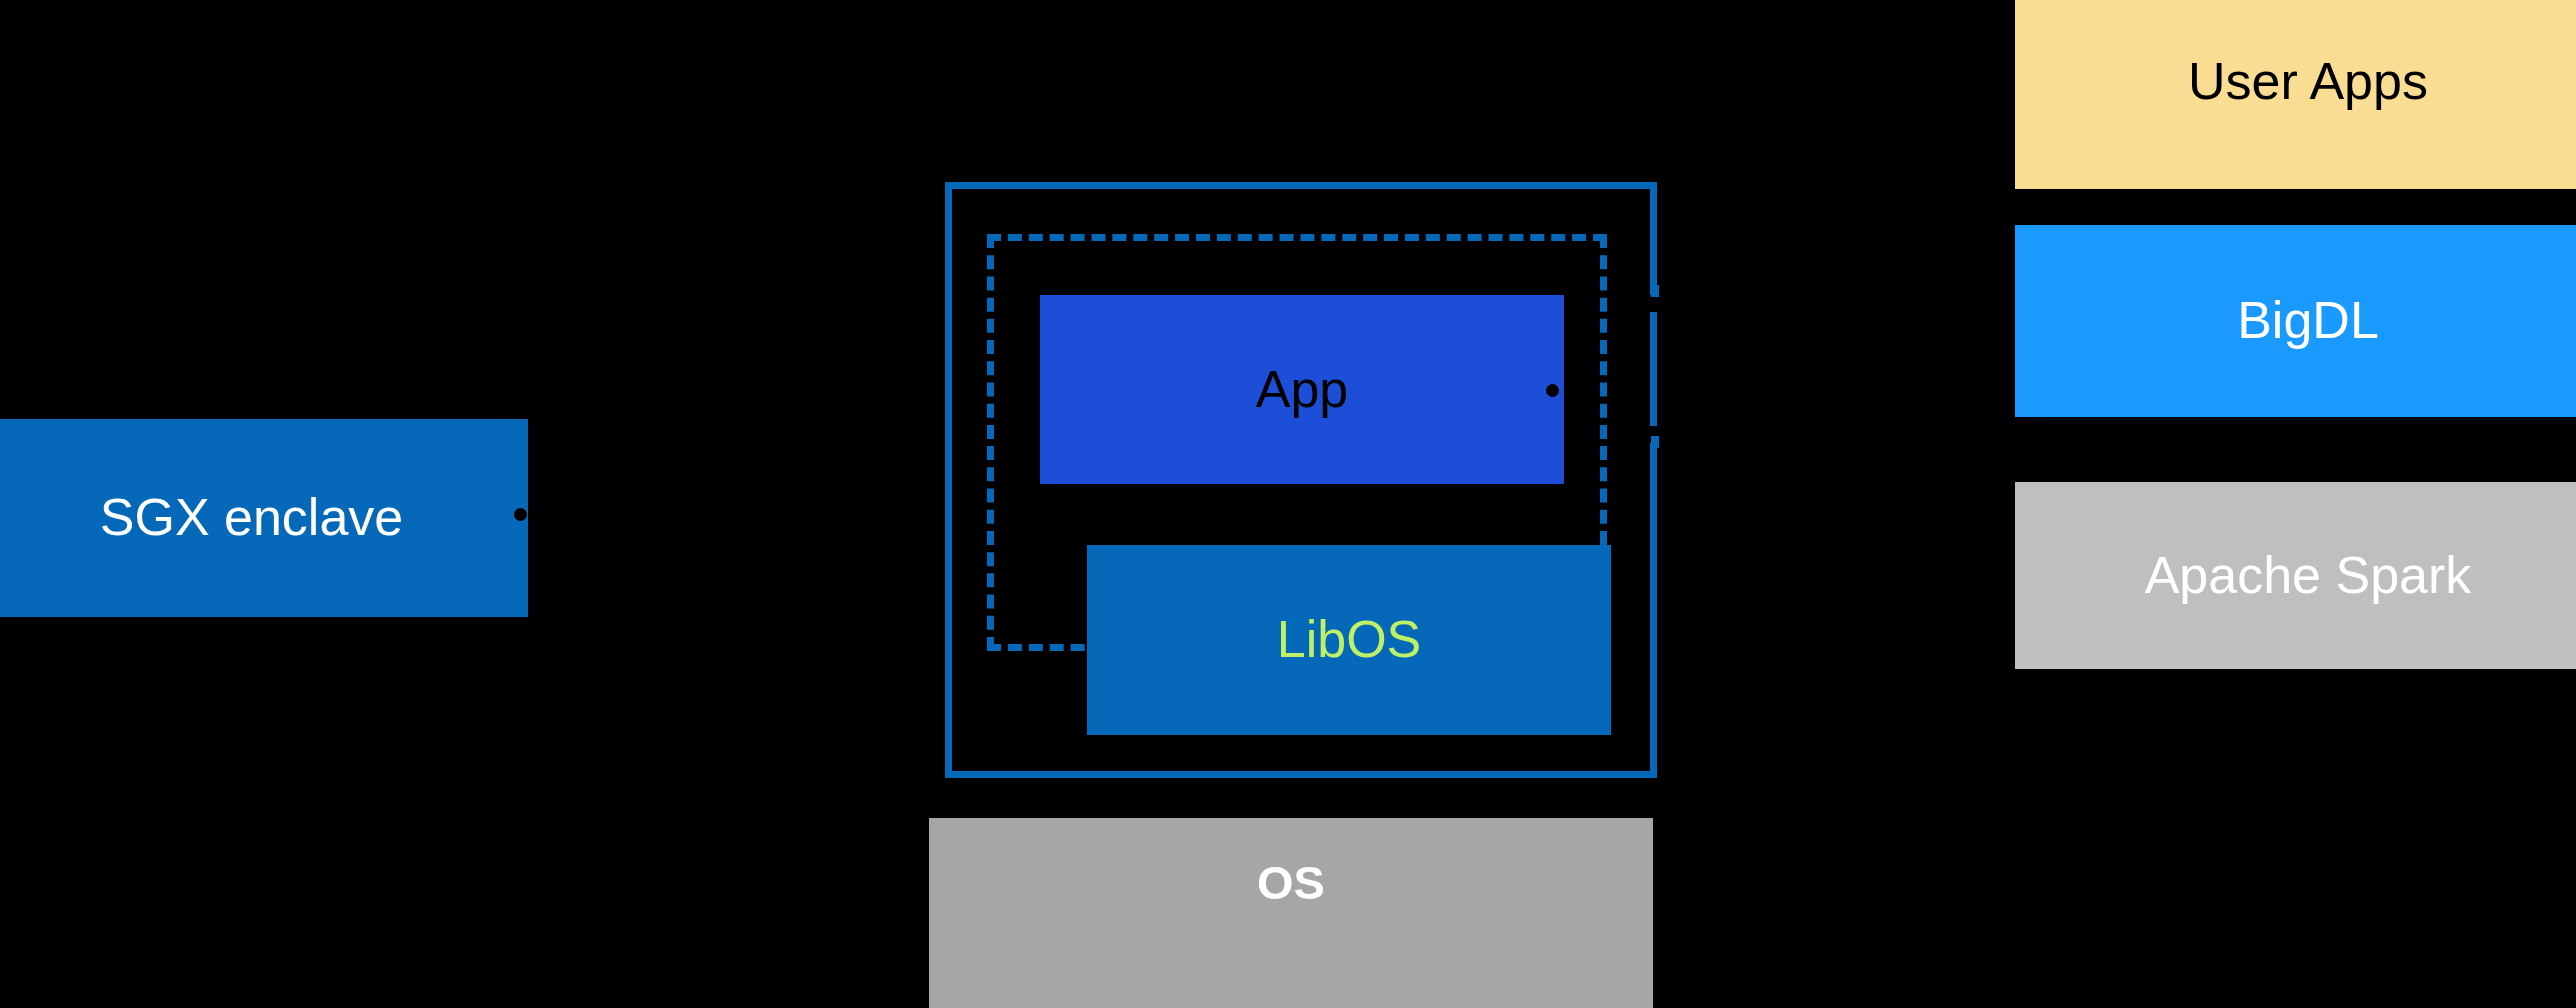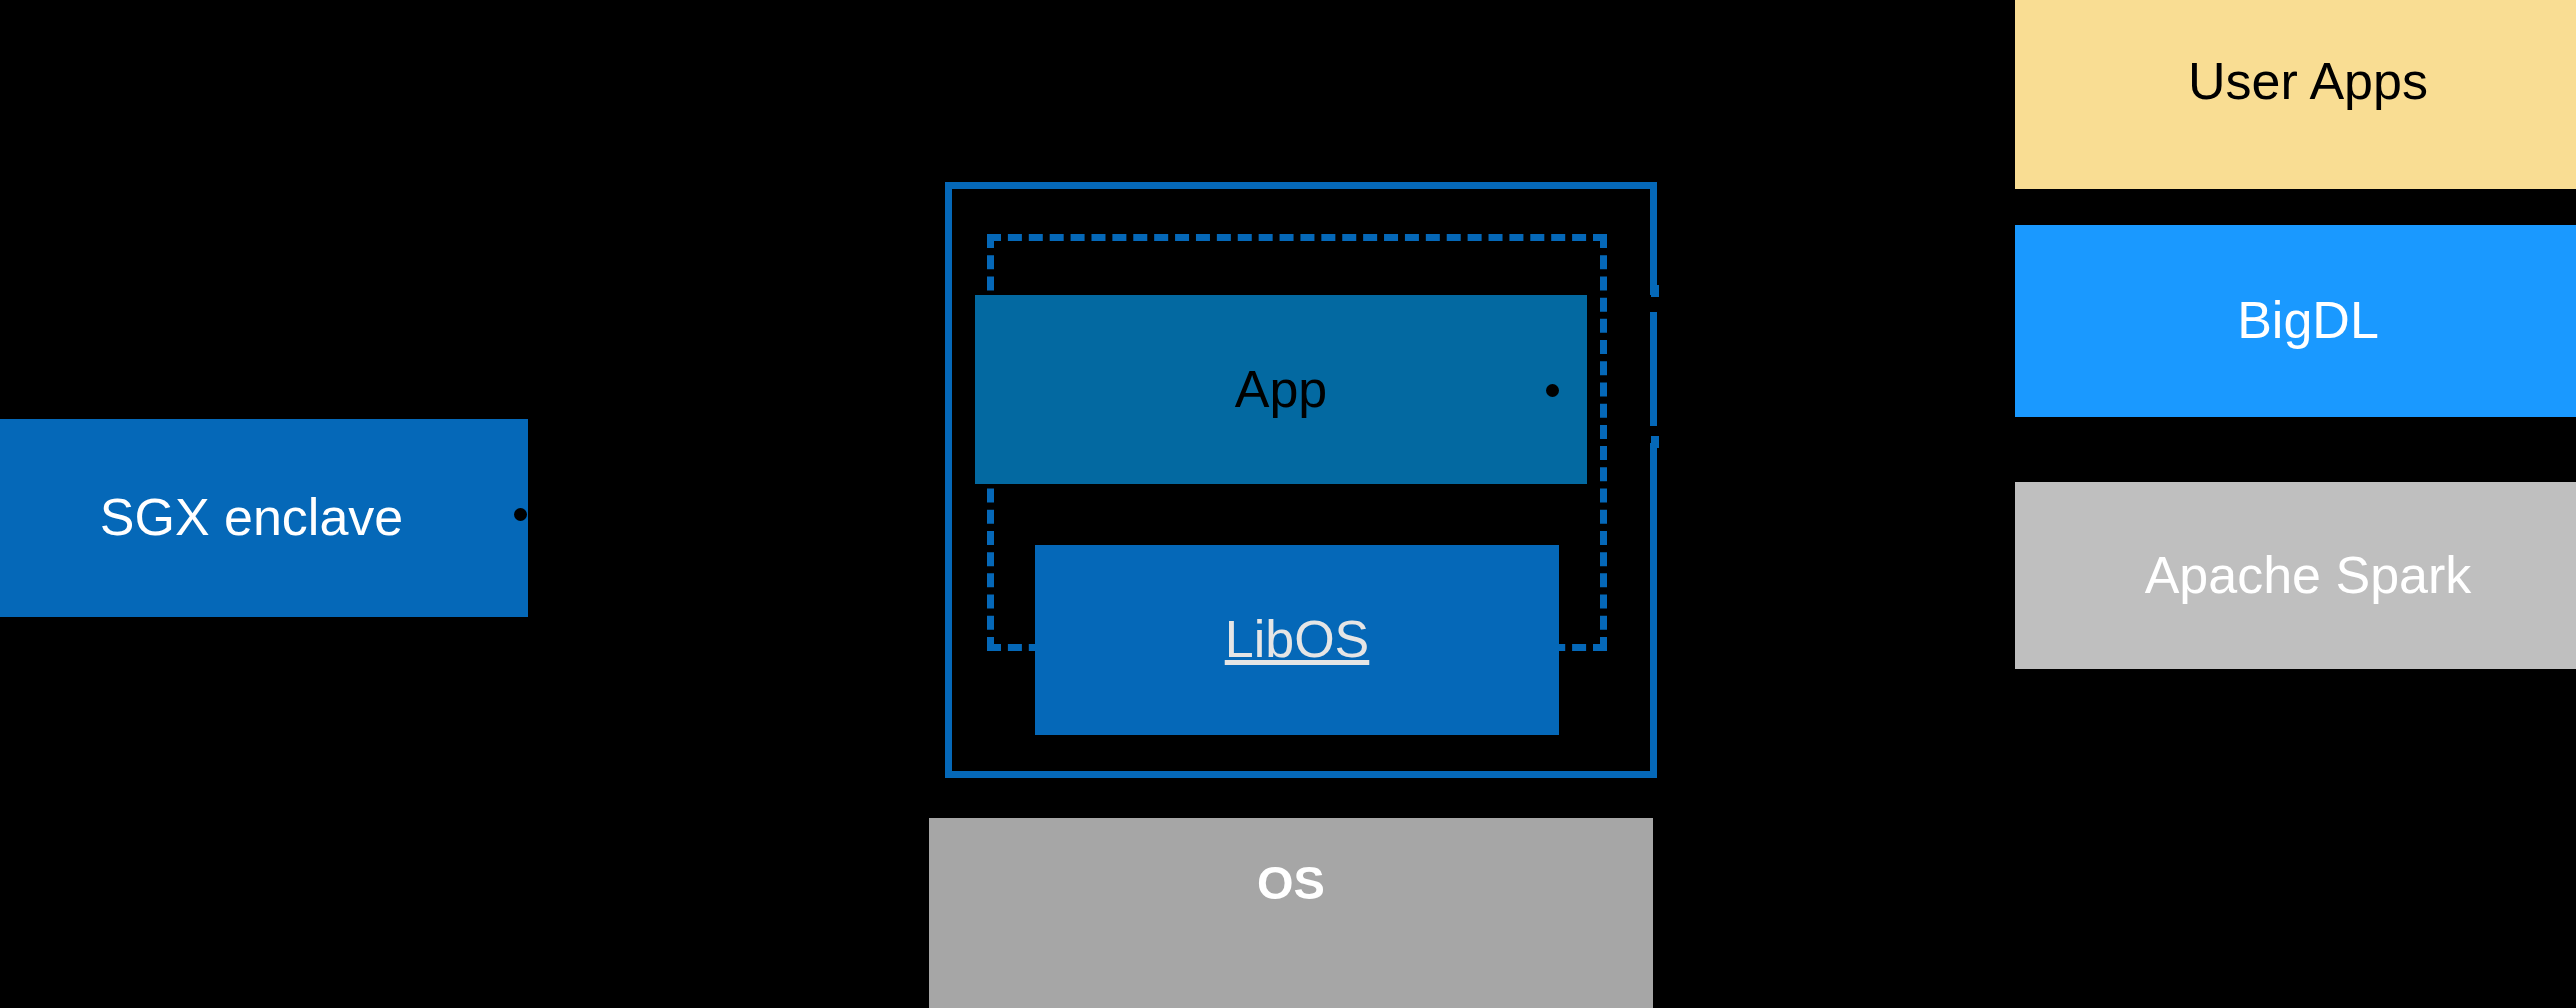--- a/index.html
+++ b/index.html
@@ -56,38 +56,37 @@
   #runtime-frame {
     left: 987px;
     top: 234px;
     width: 620px;
     height: 417px;
     border: 7.5px dashed #0568b8;
     background: transparent;
   }
   
   #app-box {
-    left: 975px;
+    left: 1040px;
     top: 295px;
-    width: 612px;
+    width: 524px;
     height: 189px;
-    background: #0369a1;
+    background: #1d4ed8;
     color: #000000;
     font-size: 52px;
   }
   
   #libos-box {
-    left: 1035px;
+    left: 1087px;
     top: 545px;
     width: 524px;
     height: 190px;
     background: #0568b8;
-    color: #e5e5e5;
+    color: #bef264;
     font-size: 52px;
-    text-decoration: underline;
   }
   
   #os-box {
     left: 929px;
     top: 818px;
     width: 724px;
     height: 218px;
     background: #a6a6a6;
     color: #ffffff;
     font-size: 47px;

